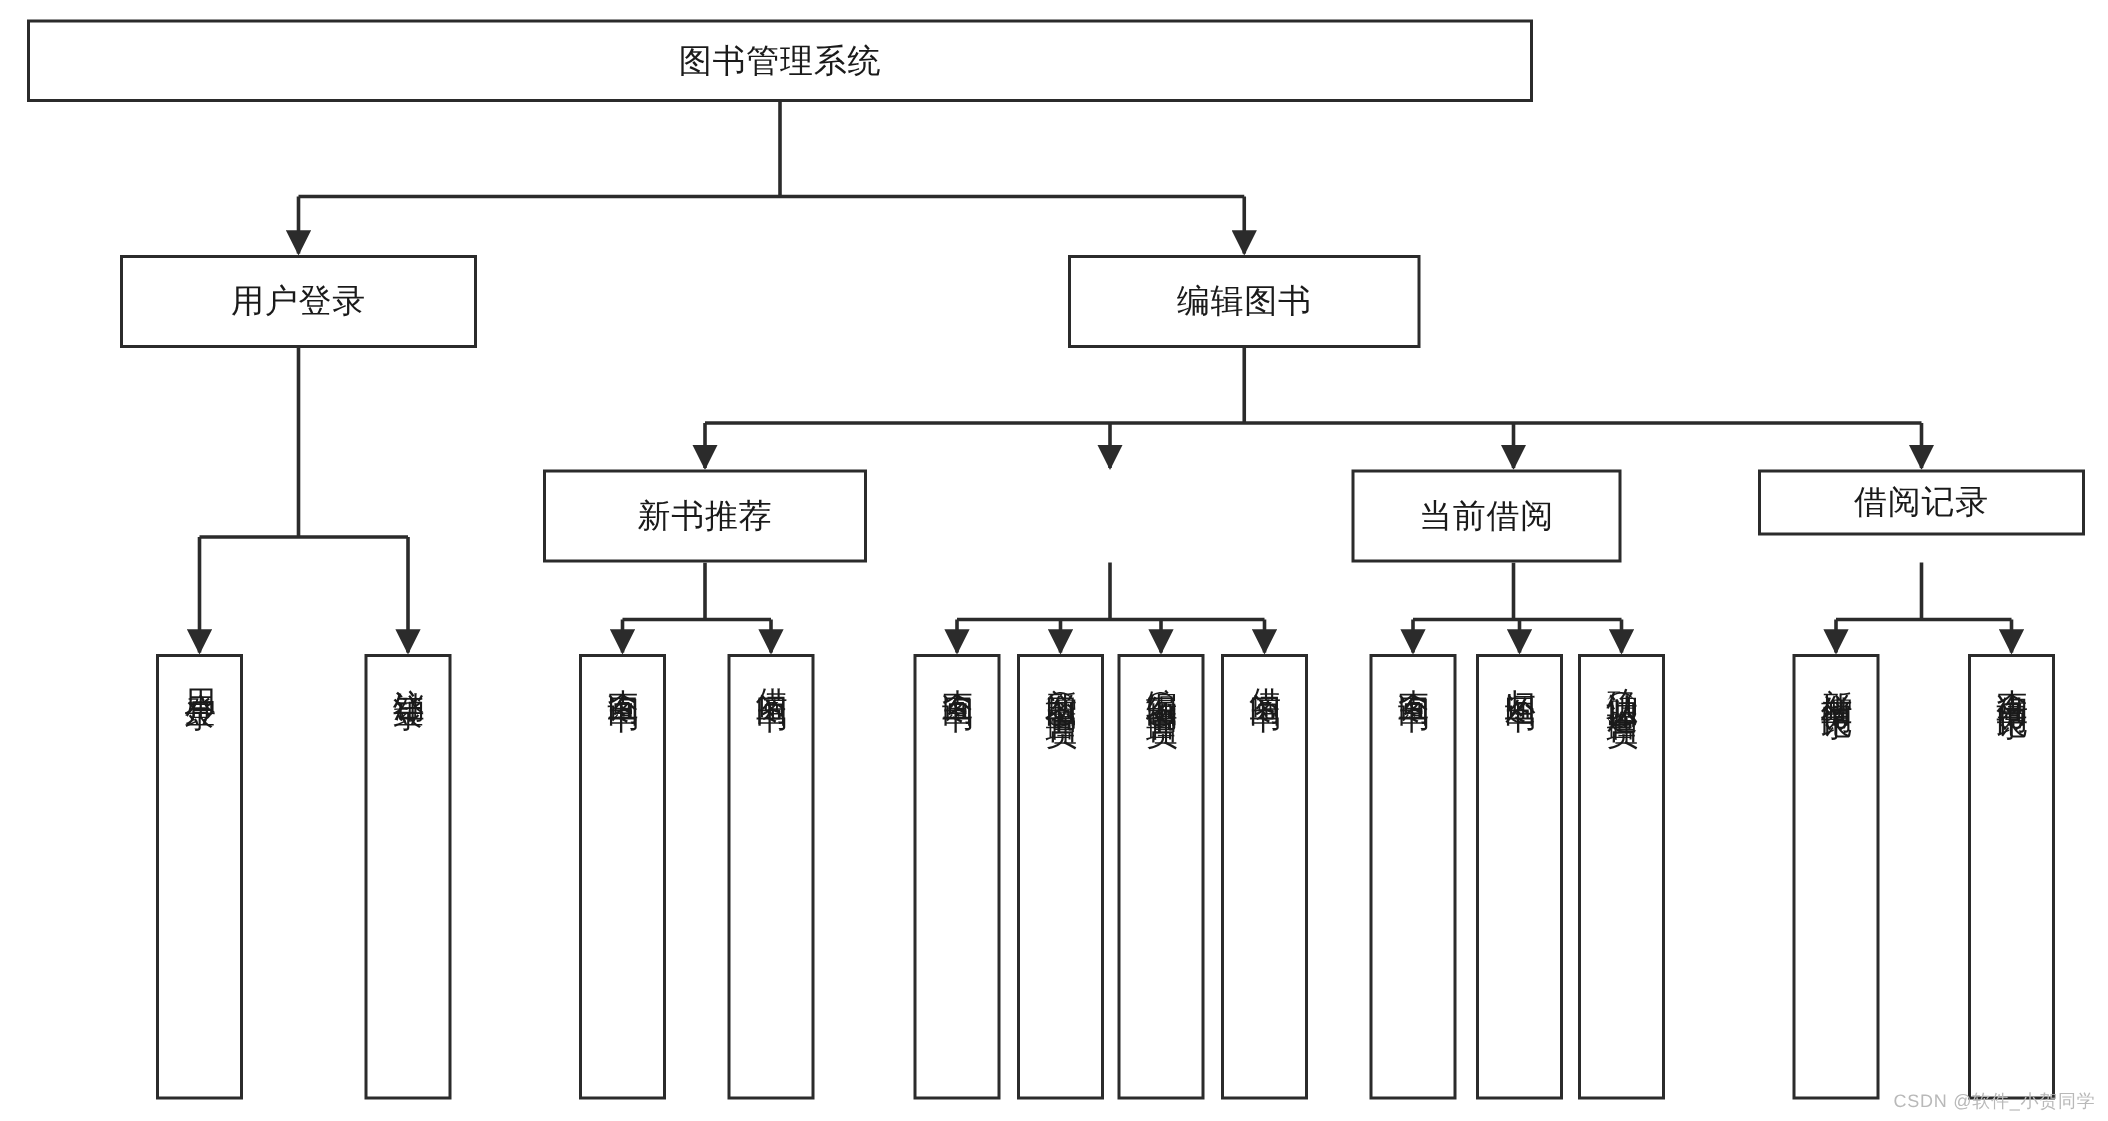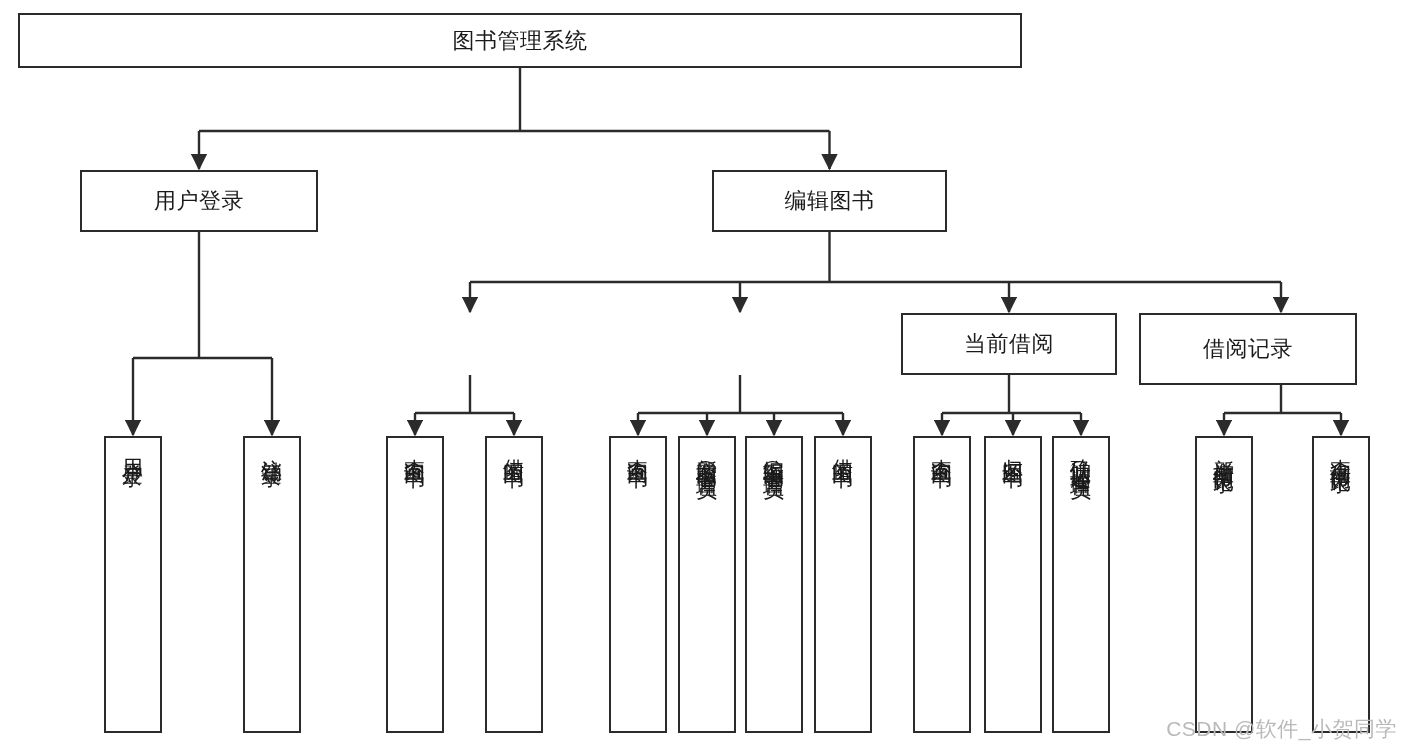--- a/index.html
+++ b/index.html
@@ -70,21 +70,21 @@
     stroke-width: 2.4;
     fill: none;
   }
   .arrowhead {
     fill: #2b2b2b;
   }
   #watermark {
     position: absolute;
     right: 8px;
     bottom: 4px;
-    font-size: 21px;
+    font-size: 12px;
     color: #b9b9b9;
     white-space: nowrap;
     letter-spacing: 0.5px;
   }
 </style>
 </head>
 <body>
 
 <div id="chart-root">
 
@@ -135,24 +135,27 @@
     <span class="node-label">图书管理系统</span>
   </div>
 
   <div class="node-box lvl1" style="left:80px;top:170px;width:238px;height:62px;">
     <span class="node-label">用户登录</span>
   </div>
   <div class="node-box lvl1" style="left:712px;top:170px;width:235px;height:62px;">
     <span class="node-label">编辑图书</span>
   </div>
 
-  <div class="node-box lvl2" style="left:901px;top:313px;width:216px;height:62px;">
+  <div class="node-box lvl2" style="left:362px;top:313px;width:216px;height:62px;">
+    <span class="node-label">新书推荐</span>
+  </div>
+  <div class="node-box lvl2" style="left:901px;top:313px;width:180px;height:62px;">
     <span class="node-label">当前借阅</span>
   </div>
-  <div class="node-box lvl2" style="left:1139px;top:313px;width:218px;height:72px;">
+  <div class="node-box lvl2" style="left:1172px;top:313px;width:218px;height:44px;">
     <span class="node-label">借阅记录</span>
   </div>
 
   <div class="node-box lvl3 vertical" style="left:104px;top:436px;width:58px;height:297px;">
     <span class="node-label">用户登录</span>
   </div>
   <div class="node-box lvl3 vertical" style="left:243px;top:436px;width:58px;height:297px;">
     <span class="node-label">注销登录</span>
   </div>
 

